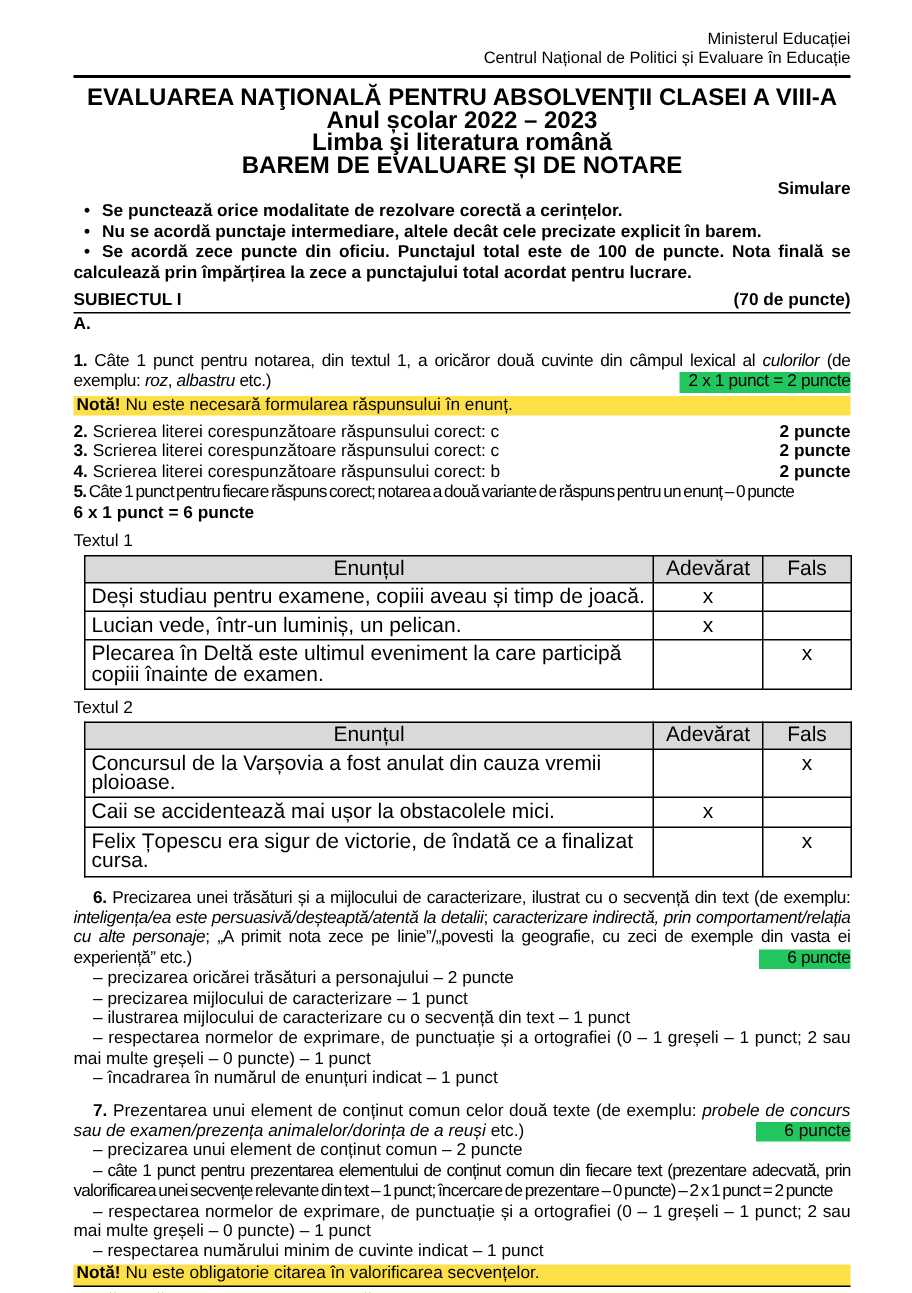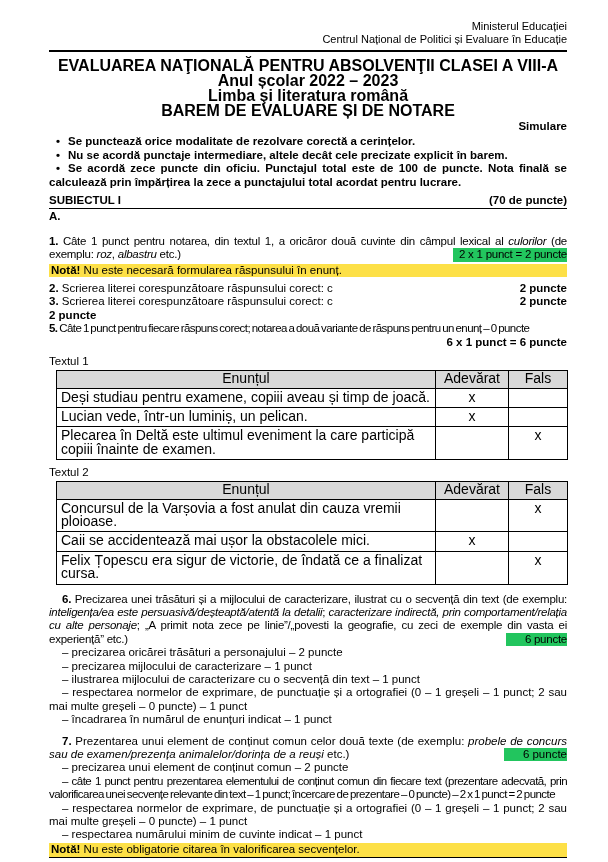--- a/index.html
+++ b/index.html
@@ -23,21 +23,21 @@
   .rule-item { font-weight: 700; text-align: justify; }
   .rule-item::before { content: "\2022"; padding: 0 8px 0 7px; font-weight: 700; }
 
   .subiect-row { display: flex; justify-content: space-between; font-weight: 700;
                  border-bottom: 1.6px solid #000; margin-top: 5px; padding-bottom: 1px; }
   .section-label { font-weight: 700; margin: 1px 0 11px 0; }
 
   .para { text-align: justify; position: relative; }
   .num { font-weight: 700; }
   .pts-abs { position: absolute; right: 0; bottom: 0; font-weight: 400; background: #22c55e; padding-left: 6px; }
-  .pts-line { text-align: right; font-weight: 700; }
+  .pts-line { text-align: left; font-weight: 700; }
   .tight { letter-spacing: -0.25px; }
   .xtight { letter-spacing: -0.55px; word-spacing: -1px; }
   .it { font-style: italic; }
 
   .note-bar { background: #fde047; padding: 0 2px; margin: 2px 0 5px 0; }
   .note-bar .nlabel { font-weight: 700; }
   .note-bottom { margin: 1px 0 0 0; border-bottom: 1.6px solid #000; padding-bottom: 1px; }
 
   .mcq-row { display: flex; justify-content: space-between; }
   .mcq-row .pts { font-weight: 700; }
@@ -94,20 +94,21 @@
 
   <div class="mcq-row">
     <span><span class="num">2.</span><span> Scrierea literei corespunzătoare răspunsului corect: c</span></span>
     <span class="pts">2 puncte</span>
   </div>
   <div class="mcq-row">
     <span><span class="num">3.</span><span> Scrierea literei corespunzătoare răspunsului corect: c</span></span>
     <span class="pts">2 puncte</span>
   </div>
   <div class="mcq-row">
+    <span><span class="num">4.</span><span> Scrierea literei corespunzătoare răspunsului corect: b</span></span>
     <span class="pts">2 puncte</span>
   </div>
 
   <div class="para xtight">
     <span class="num">5.</span><span> Câte 1 punct pentru fiecare răspuns corect; notarea a două variante de răspuns pentru un enunț – 0 puncte</span>
   </div>
   <div class="pts-line">6 x 1 punct = 6 puncte</div>
 
   <div class="text-label">Textul 1</div>
   <table class="ttable">

